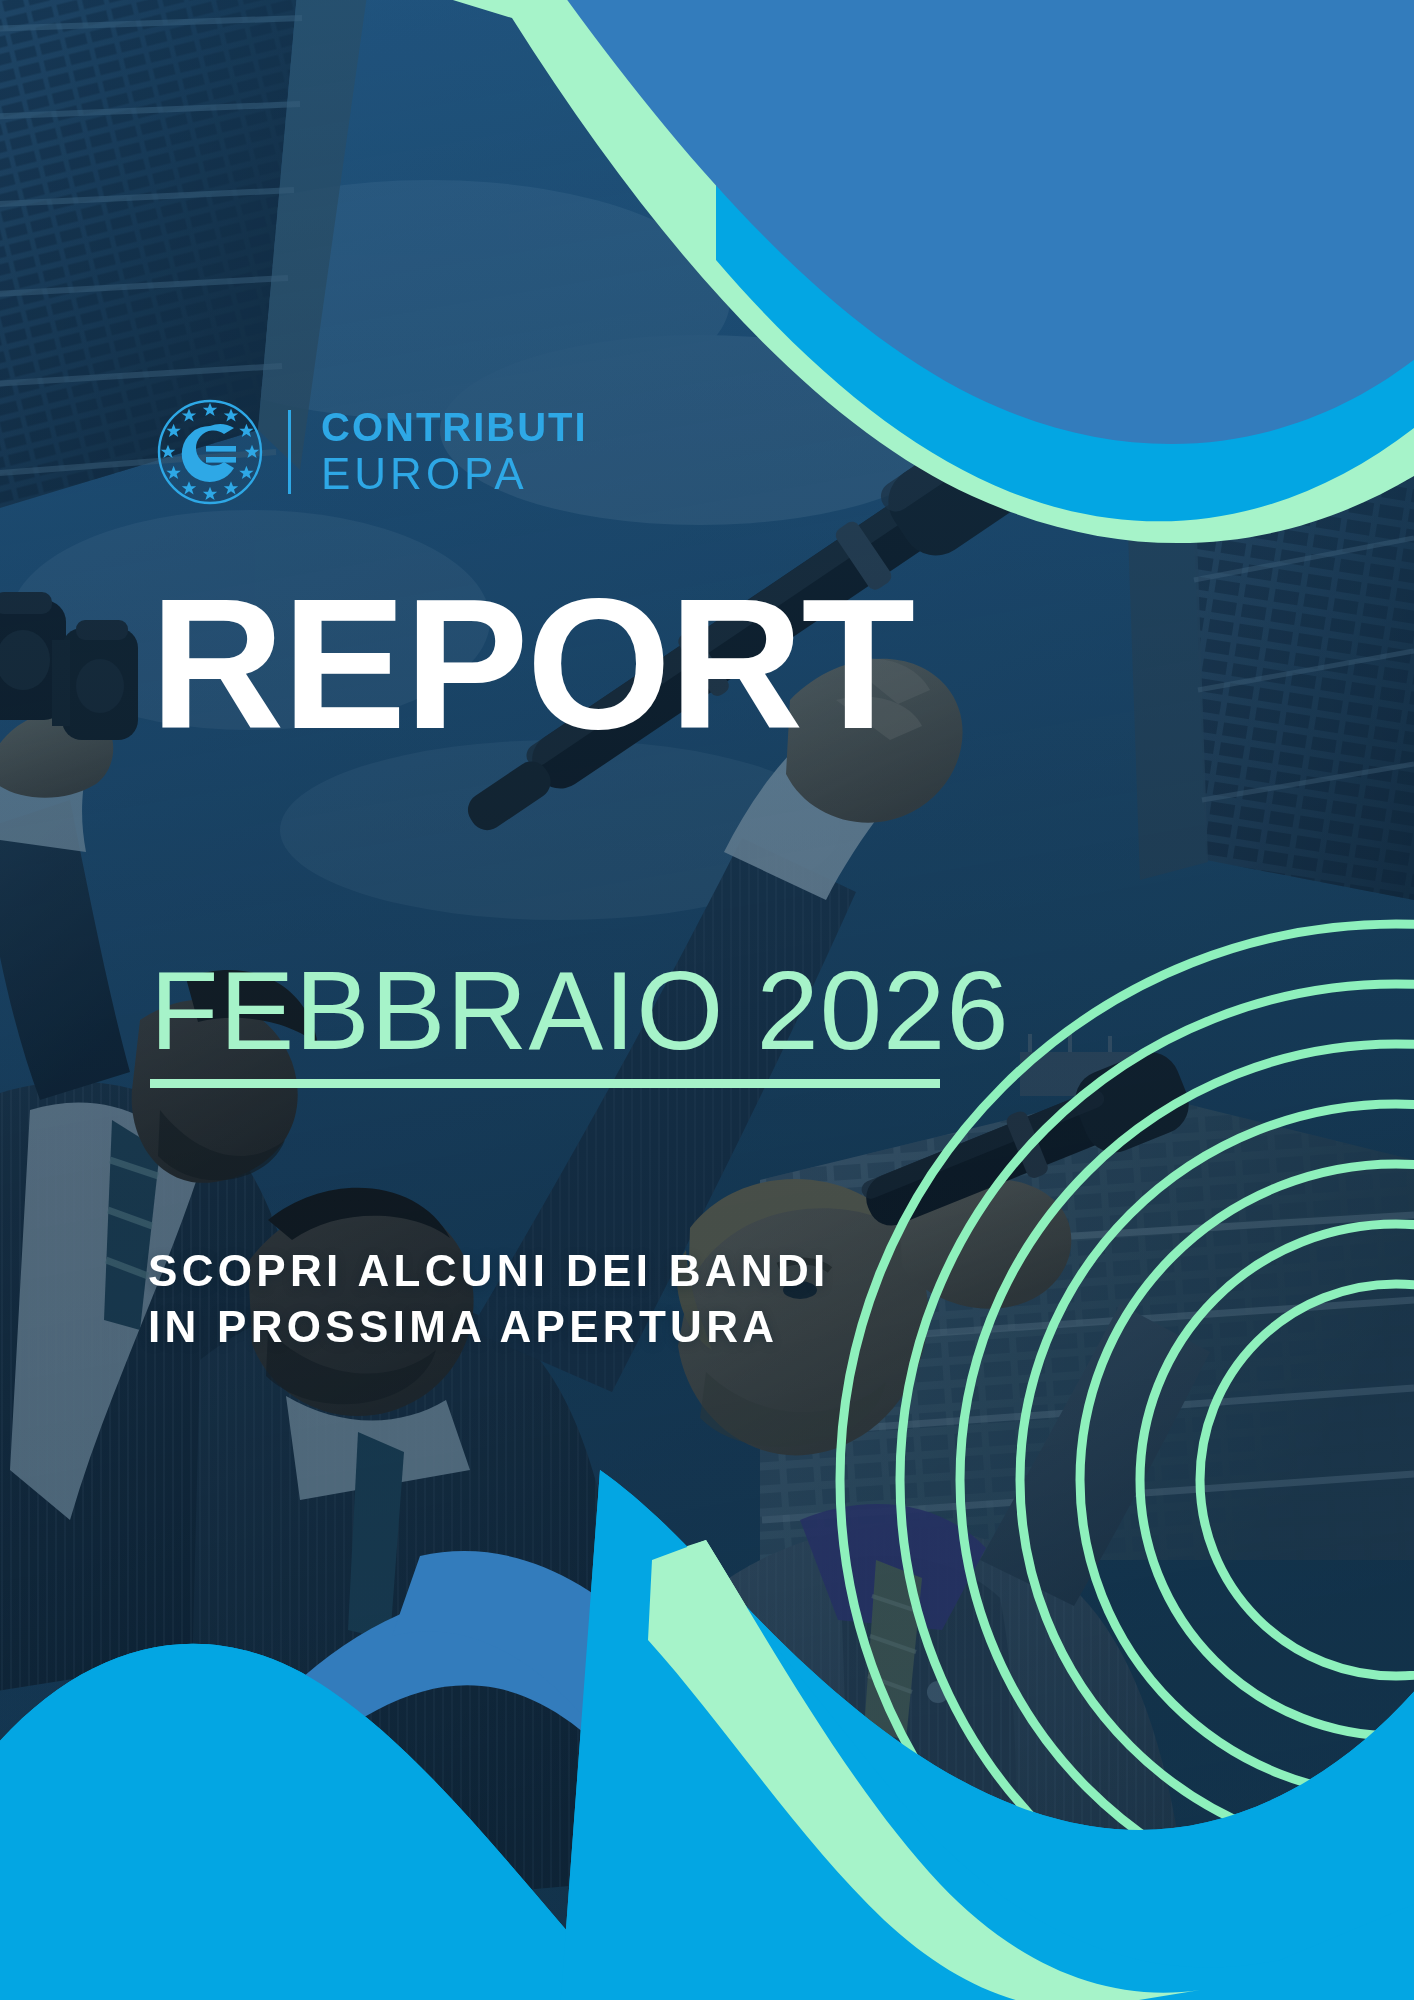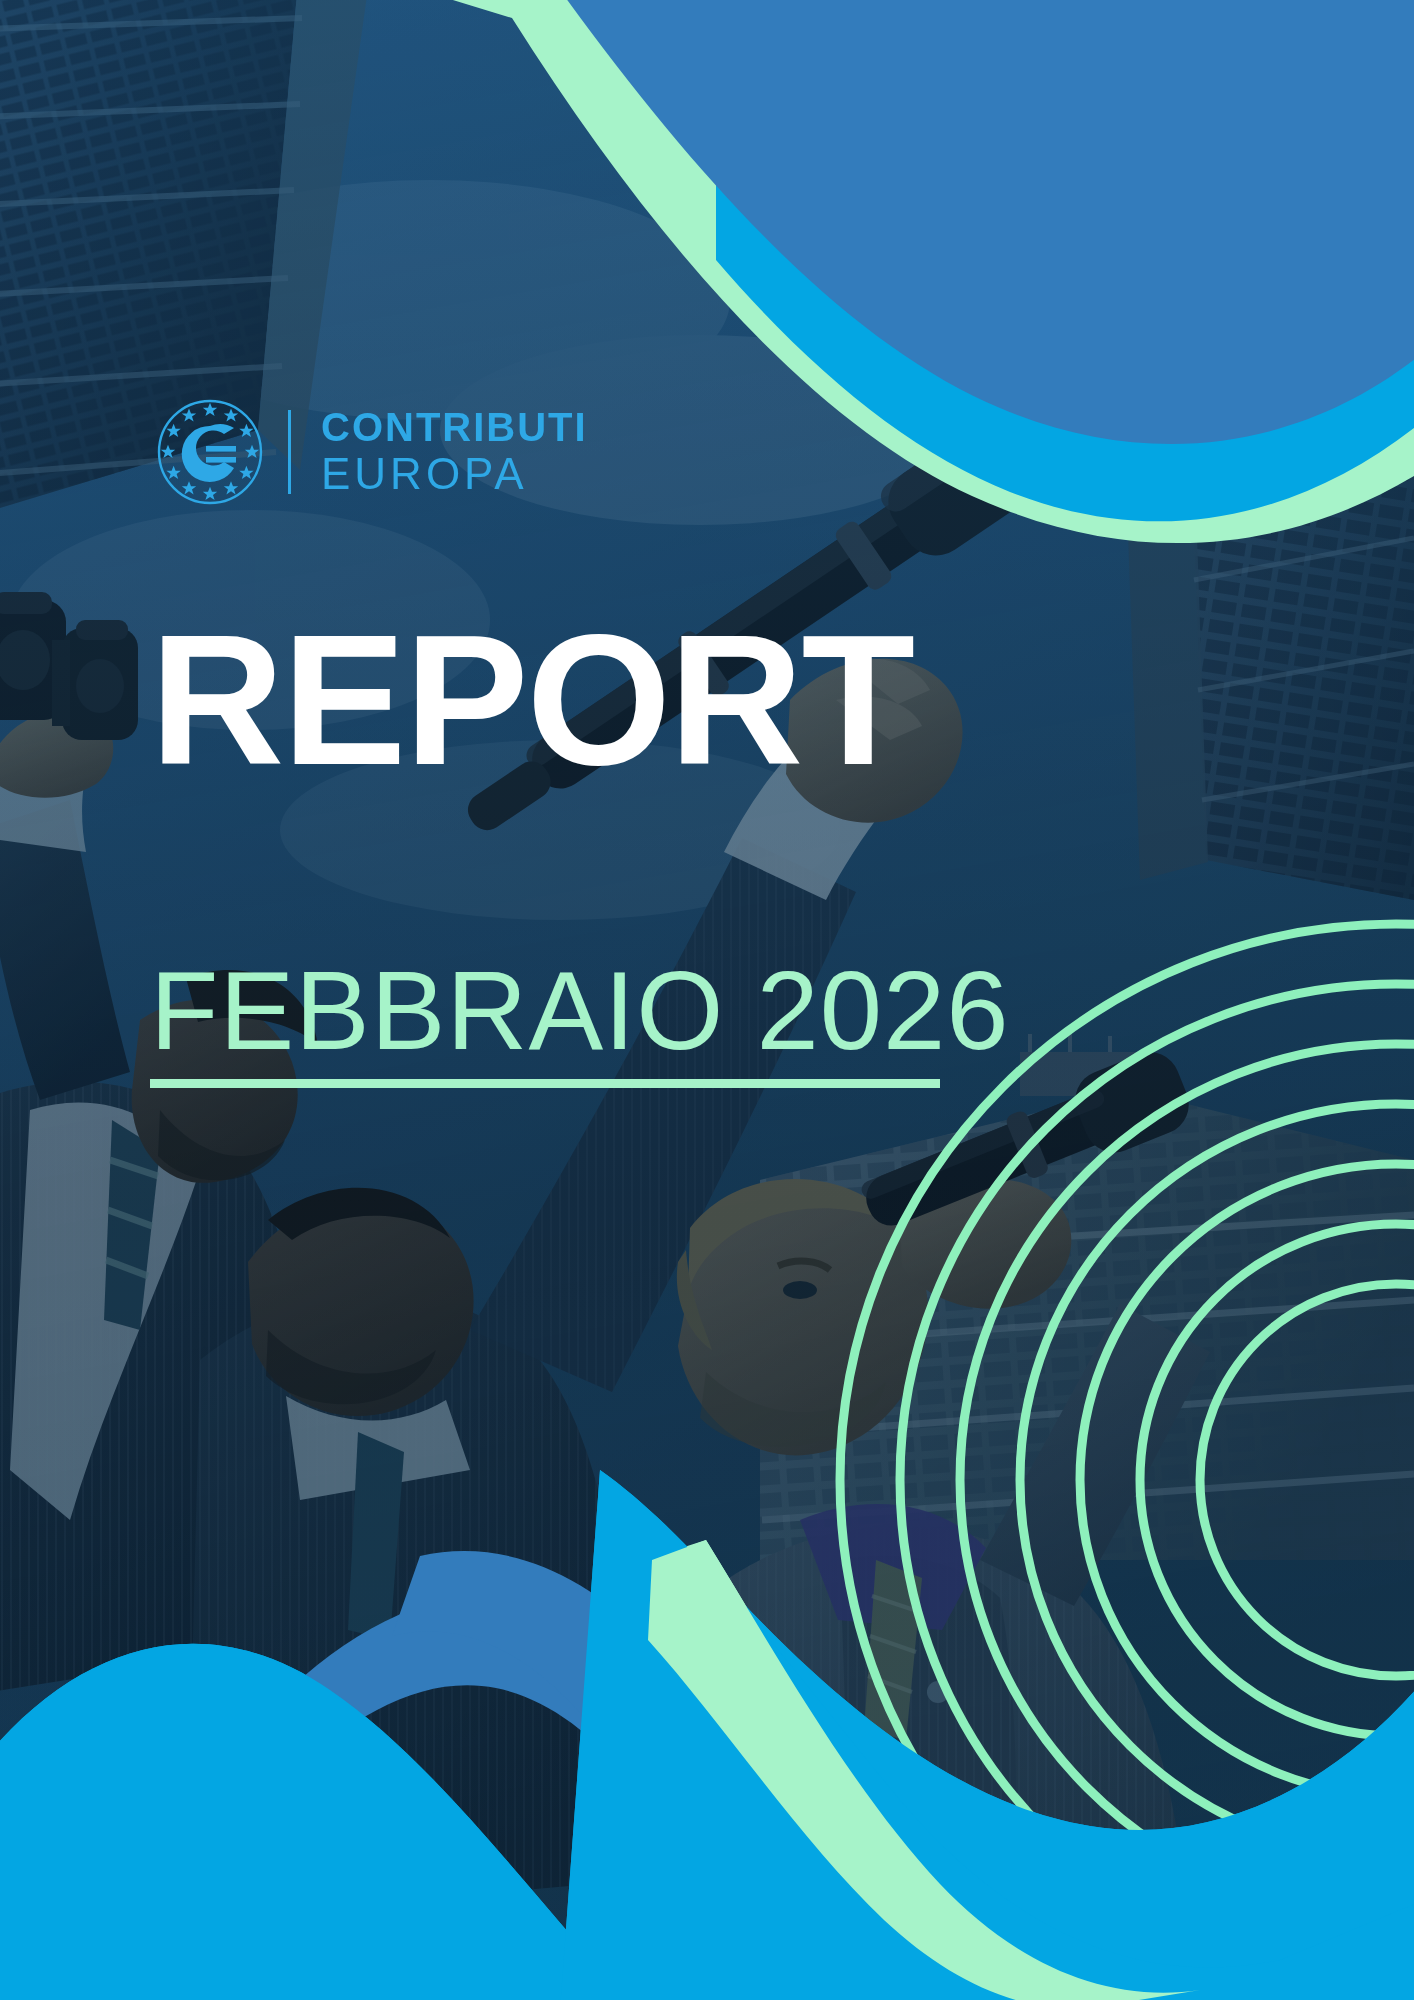--- a/index.html
+++ b/index.html
@@ -53,21 +53,21 @@
   #logo-word-1 {
     font-size:40px; font-weight:bold; color:#2ea8e6;
     letter-spacing:2.0px; line-height:1.02;
   }
   #logo-word-2 {
     font-size:44px; font-weight:400; color:#2ea8e6;
     letter-spacing:4.0px; line-height:1.08; margin-top:2px;
   }
 
   
-  #title-block { position:absolute; left:150px; top:616px; }
+  #title-block { position:absolute; left:150px; top:580px; }
   .title-line {
     color:#ffffff; font-weight:bold;
     font-size:186px; line-height:.90;
     letter-spacing:-2px;
   }
 
   
   #month-wrap { position:absolute; left:150px; top:955px; }
   #month {
     color:#a6f3c9; font-weight:400;
@@ -517,15 +517,19 @@
 
     <div id="title-block">
       <div class="title-line">REPORT</div>
     </div>
 
     <div id="month-wrap">
       <div id="month">FEBBRAIO 2026</div>
       <div id="month-underline"></div>
     </div>
 
+    <div id="standfirst">
+      <div class="standfirst-line">SCOPRI ALCUNI DEI BANDI</div>
+      <div class="standfirst-line">IN PROSSIMA APERTURA</div>
+    </div>
 
   </div>
 </div>
 
 </body></html>

